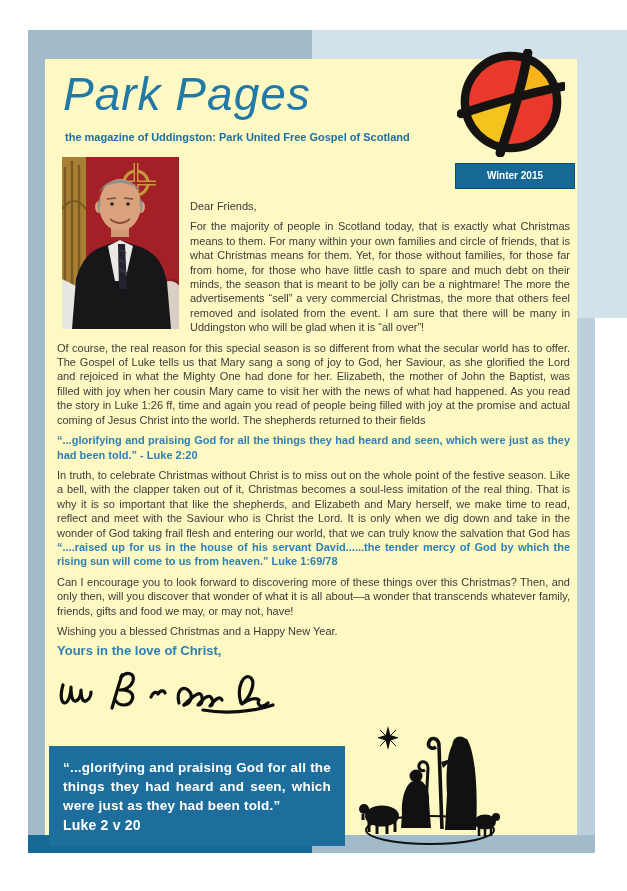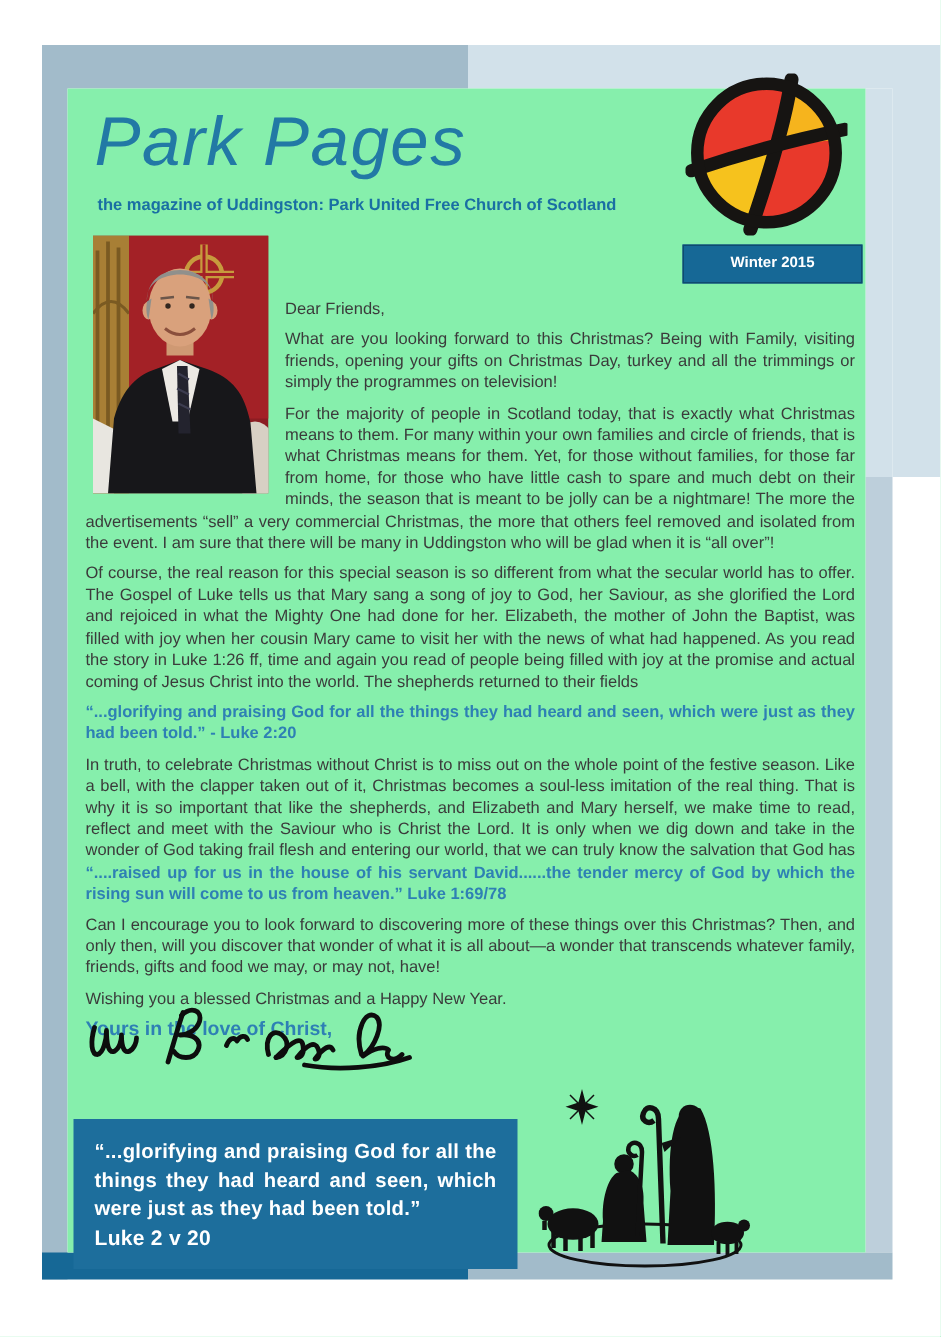--- a/index.html
+++ b/index.html
@@ -11,21 +11,21 @@
   .band{position:absolute;}
   .band-top-left{left:28px;top:30px;width:284px;height:29px;background:var(--bandGray);}
   .band-top-right{left:312px;top:30px;width:315px;height:29px;background:var(--bandLight);}
   .strip-left{left:28px;top:30px;width:17px;height:823px;background:var(--bandGray);}
   .block-top-right{left:595px;top:30px;width:32px;height:288px;background:var(--bandLight);}
   .strip-right-upper{left:577px;top:59px;width:18px;height:259px;background:var(--bandLight);}
   .strip-right-lower{left:577px;top:318px;width:18px;height:517px;background:var(--stripLower);}
   .band-bottom-left{left:28px;top:835px;width:284px;height:18px;background:var(--darkTeal);}
   .band-bottom-right{left:312px;top:835px;width:283px;height:18px;background:var(--bandGray);}
   
-  .content{position:absolute;left:45px;top:59px;width:532px;height:776px;background:#86efac;}
+  .content{position:absolute;left:45px;top:59px;width:532px;height:776px;background:#fef9c3;}
   .masthead-title{
     position:absolute;left:18px;top:8px;margin:0;
     font-size:46px;font-style:italic;font-weight:400;letter-spacing:1px;
     color:var(--titleBlue);
   }
   .masthead-subtitle{
     position:absolute;left:20px;top:72px;font-size:11px;font-weight:bold;
     color:var(--headingBlue);
   }
   .logo{position:absolute;left:412px;top:-10px;width:108px;height:108px;}
@@ -68,21 +68,21 @@
   <div class="band strip-left"></div>
   <div class="band block-top-right"></div>
   <div class="band strip-right-upper"></div>
   <div class="band strip-right-lower"></div>
   <div class="band band-bottom-left"></div>
   <div class="band band-bottom-right"></div>
 
   <div class="content">
 
     <h1 class="masthead-title">Park Pages</h1>
-    <div class="masthead-subtitle">the magazine of Uddingston: Park United Free Church of Scotland</div>
+    <div class="masthead-subtitle">the magazine of Uddingston: Park United Free Gospel of Scotland</div>
 
     <svg class="logo" viewBox="0 0 110 110">
       <defs>
           <clipPath id="logoClip">
             <circle cx="55" cy="54" r="46"></circle>
           </clipPath>
         </defs>
       <g clip-path="url(#logoClip)">
         <circle cx="55" cy="54" r="46" fill="#e8392b"></circle>
         <polygon points="59,50 72,2 112,6 110,44" fill="#f6b41d"></polygon>
@@ -121,21 +121,20 @@
         <path d="M36,44 C34,20 82,20 80,44 C80,31 71,23 58,23 C45,23 36,31 36,44 Z" fill="#90908c"></path>
         <path d="M36,44 C35,50 36,54 37,56 L39,42 Z" fill="#90908c"></path>
         <path d="M80,44 C81,50 80,54 79,56 L77,42 Z" fill="#90908c"></path>
         <circle cx="50" cy="47" r="1.8" fill="#32261f"></circle>
         <circle cx="66" cy="47" r="1.8" fill="#32261f"></circle>
         <path d="M45,42 L54,41 M62,41 L71,42" stroke="#6b564a" stroke-width="1.6"></path>
         <path d="M48,62 Q58,70 68,62" fill="none" stroke="#8a4f3c" stroke-width="2"></path>
       </svg>
 
     <p><span>Dear Friends,</span></p>
-        <p><span>What are you looking forward to this Christmas? Being with Family, visiting friends, opening your gifts on Christmas Day, turkey and all the trimmings or simply the programmes on television!</span></p>
         <p><span>For the majority of people in Scotland today, that is exactly what Christmas means to them. For many within your own families and circle of friends, that is what Christmas means for them. Yet, for those without families, for those far from home, for those who have little cash to spare and much debt on their minds, the season that is meant to be jolly can be a nightmare! The more the advertisements “sell” a very commercial Christmas, the more that others feel removed and isolated from the event. I am sure that there will be many in Uddingston who will be glad when it is “all over”!</span></p>
         <p><span>Of course, the real reason for this special season is so different from what the secular world has to offer. The Gospel of Luke tells us that Mary sang a song of joy to God, her Saviour, as she glorified the Lord and rejoiced in what the Mighty One had done for her. Elizabeth, the mother of John the Baptist, was filled with joy when her cousin Mary came to visit her with the news of what had happened. As you read the story in Luke 1:26 ff, time and again you read of people being filled with joy at the promise and actual coming of Jesus Christ into the world. The shepherds returned to their fields</span></p>
         <p><span class="seg-quote">“...glorifying and praising God for all the things they had heard and seen, which were just as they had been told.” - Luke 2:20</span></p>
         <p><span>In truth, to celebrate Christmas without Christ is to miss out on the whole point of the festive season. Like a bell, with the clapper taken out of it, Christmas becomes a soul-less imitation of the real thing. That is why it is so important that like the shepherds, and Elizabeth and Mary herself, we make time to read, reflect and meet with the Saviour who is Christ the Lord. It is only when we dig down and take in the wonder of God taking frail flesh and entering our world, that we can truly know the salvation that God has </span><span class="seg-quote">“....raised up for us in the house of his servant David......the tender mercy of God by which the rising sun will come to us from heaven.” Luke 1:69/78</span></p>
         <p><span>Can I encourage you to look forward to discovering more of these things over this Christmas? Then, and only then, will you discover that wonder of what it is all about—a wonder that transcends whatever family, friends, gifts and food we may, or may not, have!</span></p>
         <p><span>Wishing you a blessed Christmas and a Happy New Year.</span></p>
         <p class="p-closing"><span>Yours in the love of Christ,</span></p>
       </div>
 
     <svg class="signature" viewBox="0 0 240 52">

